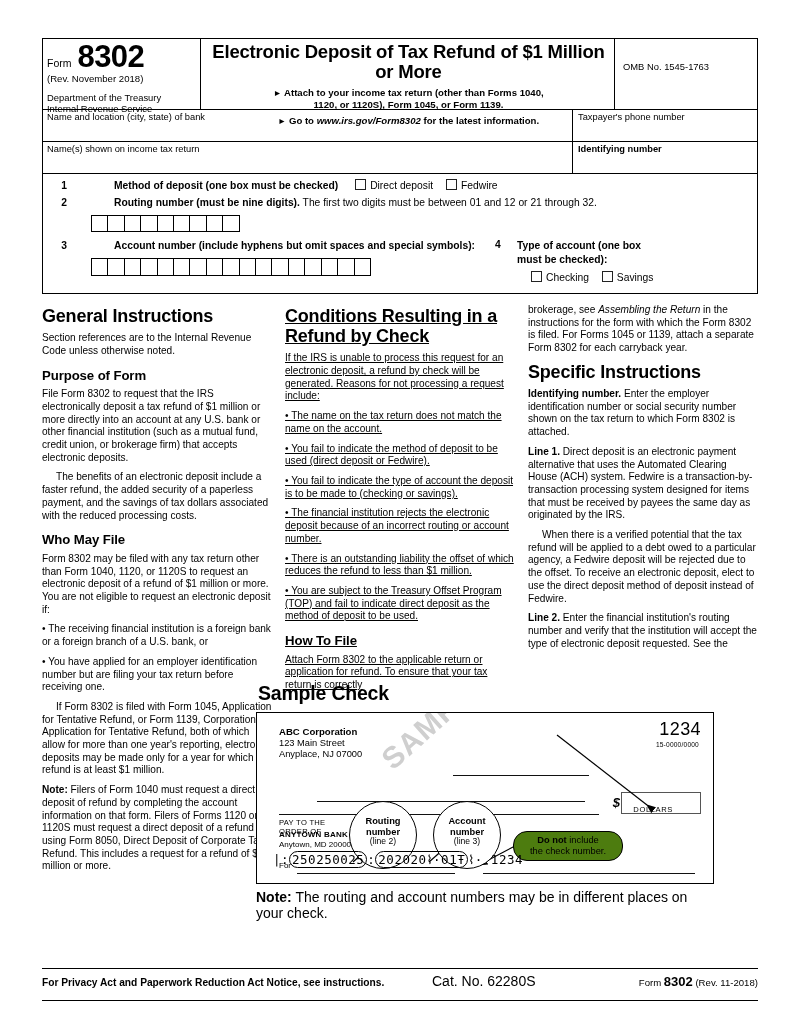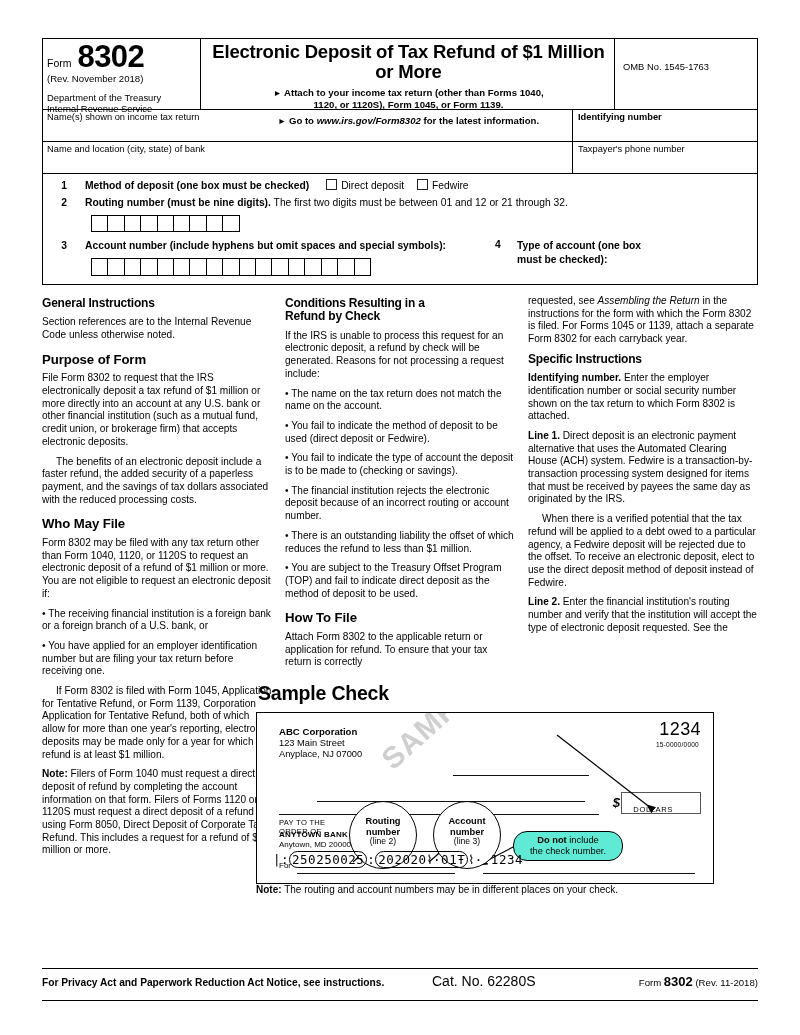--- a/index.html
+++ b/index.html
@@ -119,21 +119,21 @@
     border-top: none;
     padding: 5px 0 8px 0;
   }
   .ln { display: flex; font-size: 10.3px; line-height: 1.35; }
   .ln .num {
     width: 42px;
     text-align: center;
     font-weight: bold;
     flex: none;
   }
-  .ln .txt { flex: 1; padding-right: 8px; }
+  .ln .txt { flex: 1; padding-right: 8px; margin-left: 29px; }
   .cb {
     display: inline-block;
     width: 9px;
     height: 9px;
     border: 1.1px solid #222;
     vertical-align: -1px;
     margin: 0 4px 0 10px;
     background: #fff;
   }
   .cb.first { margin-left: 14px; }
@@ -159,24 +159,24 @@
   .instructions {
     display: flex;
     margin-top: 10px;
   }
   .icol {
     width: 230px;
     box-sizing: border-box;
     font-size: 10.1px;
     line-height: 1.26;
   }
-  .icol.c2 { padding-left: 13px; width: 243px; }
+  .icol.c2 { padding-left: 13px; width: 243px; text-decoration: underline; }
   .icol.c3 { padding-left: 13px; width: 243px; }
   .icol h2 {
-    font-size: 12px;
+    font-size: 18px;
     font-weight: bold;
     margin: 2px 0 6px 0;
     letter-spacing: -0.2px;
     line-height: 1.12;
   }
   .icol h3 {
     font-size: 13.2px;
     font-weight: bold;
     margin: 10px 0 4px 0;
     letter-spacing: -0.1px;
@@ -245,21 +245,21 @@
   .bubble .sm { font-weight: normal; font-size: 8.6px; }
 
   .callout {
     position: absolute;
     left: 256px;
     top: 118px;
     width: 110px;
     height: 30px;
     border: 1.3px solid #000;
     border-radius: 14px;
-    background: #5eead4;
+    background: #4d7c0f;
     text-align: center;
     font-size: 9.3px;
     line-height: 1.22;
     padding-top: 3px;
     box-sizing: border-box;
   }
   .micr {
     position: absolute;
     left: 16px;
     top: 139px;
@@ -279,21 +279,22 @@
     top: 38px;
     font-size: 30px;
     color: #cfcfcf;
     font-weight: bold;
     letter-spacing: 1px;
     transform: rotate(-42deg);
     transform-origin: left top;
     pointer-events: none;
   }
   .note-check {
-    font-size: 10px;
+    margin-top: 5px;
+    font-size: 14px;
   }
 
   
   .footer-rule {
     position: absolute;
     left: 42px;
     top: 968px;
     width: 716px;
     border-top: 1.3px solid #000;
   }
@@ -347,32 +348,32 @@
           <span class="arrow">►</span>
           <span>Go to </span><i>www.irs.gov/Form8302</i><span> for the latest information.</span>
         </div>
       </div>
       <div class="head-right">OMB No. 1545-1763</div>
     </div>
 
     <div class="name-rows">
       <div class="name-row">
         <div class="cell-l">
+          <span>Name and location (city, state) of bank</span>
+        </div>
+        <div class="cell-r">
+          <span>Taxpayer's phone number</span>
+        </div>
+      </div>
+      <div class="name-row">
+        <div class="cell-l">
           <span>Name(s) shown on income tax return</span>
         </div>
         <div class="cell-r">
           <span class="bold">Identifying number</span>
-        </div>
-      </div>
-      <div class="name-row">
-        <div class="cell-l">
-          <span>Name and location (city, state) of bank</span>
-        </div>
-        <div class="cell-r">
-          <span>Taxpayer's phone number</span>
         </div>
       </div>
     </div>
 
     <div class="lines-box">
 
       <div class="ln">
         <div class="num">1</div>
         <div class="txt">
           <span class="bold">Method of deposit (one box must be checked)</span>
@@ -423,20 +424,24 @@
               <div class="bx"></div>
               <div class="bx"></div>
               <div class="bx"></div>
             </div>
         </div>
         <div class="col4">
           <div class="num">4</div>
           <div class="txt">
             <div class="bold">Type of account (one box</div>
             <div class="bold">must be checked):</div>
+            <div class="acct-opts">
+              <span class="cb" style="margin-left:0;"></span><span>Checking</span>
+              <span class="cb"></span><span>Savings</span>
+            </div>
           </div>
         </div>
       </div>
     </div>
 
     <div class="instructions">
 
       <div class="icol c1">
         <h2>General Instructions</h2>
         <p>Section references are to the Internal Revenue Code unless otherwise noted.</p>
@@ -461,21 +466,21 @@
         <p class="bul">• You fail to indicate the method of deposit to be used (direct deposit or Fedwire).</p>
         <p class="bul">• You fail to indicate the type of account the deposit is to be made to (checking or savings).</p>
         <p class="bul">• The financial institution rejects the electronic deposit because of an incorrect routing or account number.</p>
         <p class="bul">• There is an outstanding liability the offset of which reduces the refund to less than $1 million.</p>
         <p class="bul">• You are subject to the Treasury Offset Program (TOP) and fail to indicate direct deposit as the method of deposit to be used.</p>
         <h3>How To File</h3>
         <p>Attach Form 8302 to the applicable return or application for refund. To ensure that your tax return is correctly</p>
       </div>
 
       <div class="icol c3">
-        <p><span>requested, see </span><i>Assembling the Return</i><span> in the instructions for the form with which the Form 8302 is filed. For Forms 1045 or 1139, attach a separate Form 8302 for each carryback year.</span></p>
+        <p><span>brokerage, see </span><i>Assembling the Return</i><span> in the instructions for the form with which the Form 8302 is filed. For Forms 1045 or 1139, attach a separate Form 8302 for each carryback year.</span></p>
         <h2>Specific Instructions</h2>
         <p><b>Identifying number.</b><span> Enter the employer identification number or social security number shown on the tax return to which Form 8302 is attached.</span></p>
         <p><b>Line 1.</b><span> Direct deposit is an electronic payment alternative that uses the Automated Clearing House (ACH) system. Fedwire is a transaction-by-transaction processing system designed for items that must be received by payees the same day as originated by the IRS.</span></p>
         <p class="ind">When there is a verified potential that the tax refund will be applied to a debt owed to a particular agency, a Fedwire deposit will be rejected due to the offset. To receive an electronic deposit, elect to use the direct deposit method of deposit instead of Fedwire.</p>
         <p><b>Line 2.</b><span> Enter the financial institution's routing number and verify that the institution will accept the type of electronic deposit requested. See the</span></p>
       </div>
     </div>
   </div>
 
   <div class="sample-wrap">

